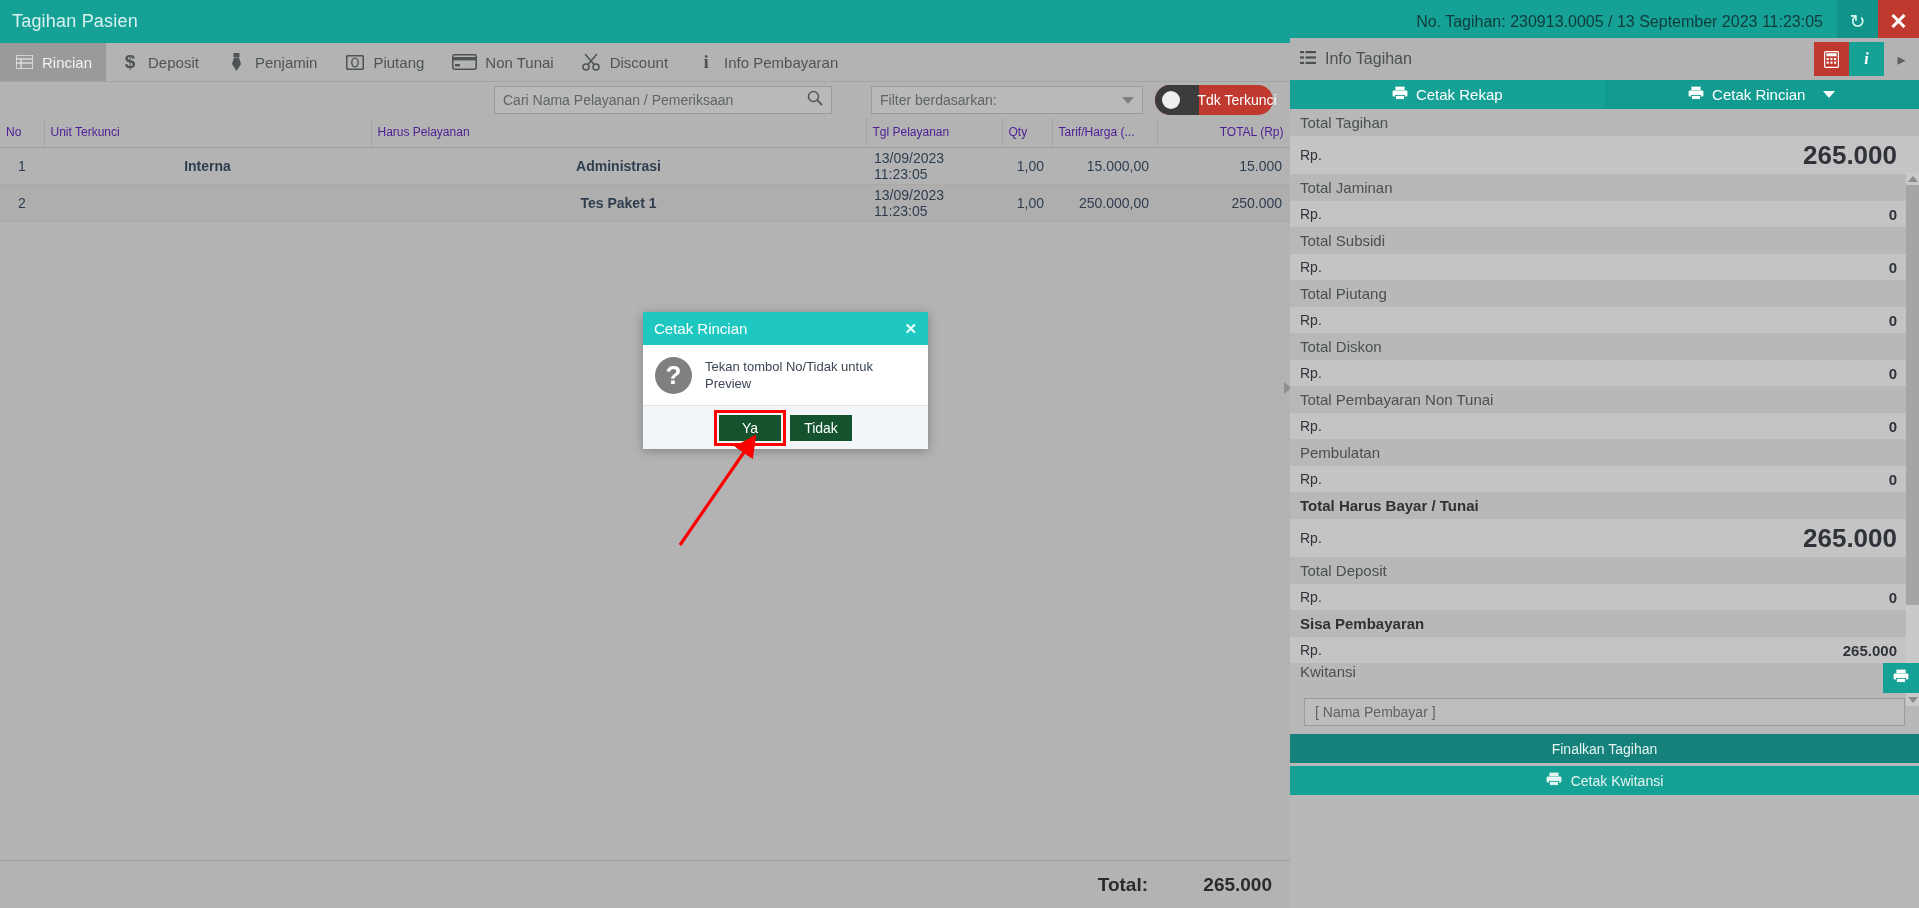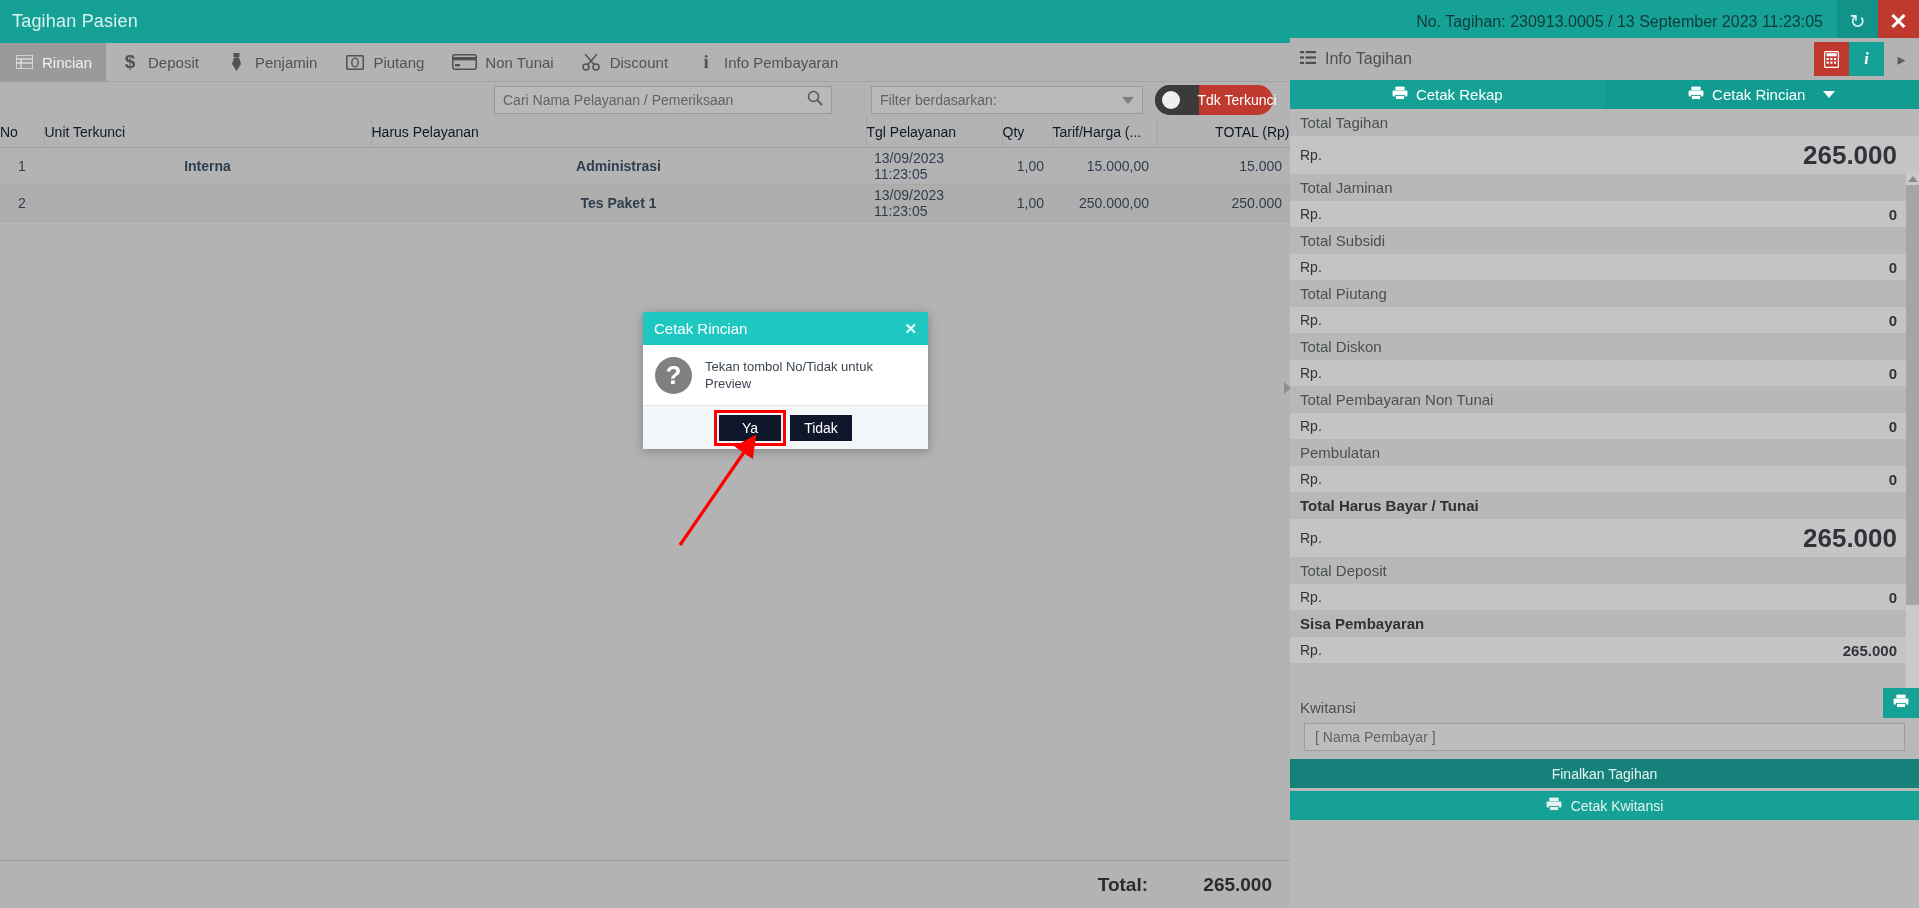--- a/index.html
+++ b/index.html
@@ -87,23 +87,23 @@
     color: #fff; font-size: 14px; white-space: nowrap;
   }
 
   
   .table-area {
     position: absolute; top: 118px; left: 0; width: 1290px; height: 742px;
     background: #b3b3b3;
   }
   table.grid { width: 1290px; border-collapse: collapse; table-layout: fixed; }
   table.grid thead th {
-    height: 29px; font-weight: normal; font-size: 14px; color: #0f172a;
+    height: 29px; font-weight: normal; font-size: 12px; color: #4c1d95;
     background: #b3b3b3; border-bottom: 1px solid #a0a0a0;
-    border-right: 1px solid #a6a6a6; padding: 0 0; text-align: left;
+    border-right: 1px solid #a6a6a6; padding: 0 6px; text-align: left;
   }
   table.grid thead th.num { text-align: right; }
   table.grid tbody td {
     height: 37px; font-size: 14px; color: #2f3e4e; padding: 0 8px;
     border-bottom: 1px solid #a9a9a9;
   }
   table.grid tbody tr.r1 { background: #b3b3b3; }
   table.grid tbody tr.r2 { background: #aeaeae; }
   td.bold { font-weight: bold; text-align: center; }
   td.num { text-align: right; }
@@ -176,22 +176,22 @@
 
   .scrollbar {
     position: absolute; right: 0; top: 63px; width: 13px; height: 534px; background: #c9c9c9;
   }
   .sb-up, .sb-dn { height: 13px; display: flex; align-items: center; justify-content: center; }
   .sb-thumb { position: absolute; left: 0; top: 13px; width: 13px; height: 420px; background: #a5a5a5; }
   .tri-up { width:0;height:0;border-left:5px solid transparent;border-right:5px solid transparent;border-bottom:6px solid #8a8a8a;}
   .tri-dn { width:0;height:0;border-left:5px solid transparent;border-right:5px solid transparent;border-top:6px solid #8a8a8a;}
 
   .kwitansi-row {
-    height: 28px; display: flex; align-items: flex-end; padding-left: 10px;
-    background: #b8b8b8; font-size: 15px; color: #4a4f51; position: relative; margin-top: 25px;
+    height: 28px; display: flex; align-items: flex-start; padding-left: 10px;
+    background: #b8b8b8; font-size: 15px; color: #4a4f51; position: relative;
   }
   .kwi-print-btn {
     position: absolute; right: 0; top: 0; width: 36px; height: 30px;
     background: #16a196; display: flex; align-items: center; justify-content: center;
     color: #ffffff; font-size: 16px;
   }
   .pembayar-input {
     margin: 7px 14px 0 14px; height: 28px; background: #bdbdbd;
     border: 1px solid #9c9c9c; display: flex; align-items: center; padding: 0 10px;
     font-size: 14px; color: #5e6365;
@@ -224,21 +224,21 @@
     color: #ffffff; font-size: 26px; font-weight: bold;
     display: flex; align-items: center; justify-content: center; flex: none;
     font-family: "Liberation Sans", sans-serif;
   }
   .modal-msg { font-size: 13px; color: #3b4652; line-height: 17px; }
   .modal-foot {
     height: 44px; background: #f2f6f9; border-top: 1px solid #e2e6e9;
     display: flex; align-items: center; justify-content: center; gap: 9px;
   }
   .mbtn {
-    height: 26px; min-width: 62px; background: #0f172a; color: #ffffff;
+    height: 26px; min-width: 62px; background: #14532d; color: #ffffff;
     display: flex; align-items: center; justify-content: center; font-size: 14px;
   }
   .mbtn.highlight { outline: 3px solid #ff0000; outline-offset: 2px; }
 
   
   .annot { position: absolute; left: 660px; top: 435px; z-index: 60; pointer-events: none; }
 </style>
 </head>
 <body>
 

